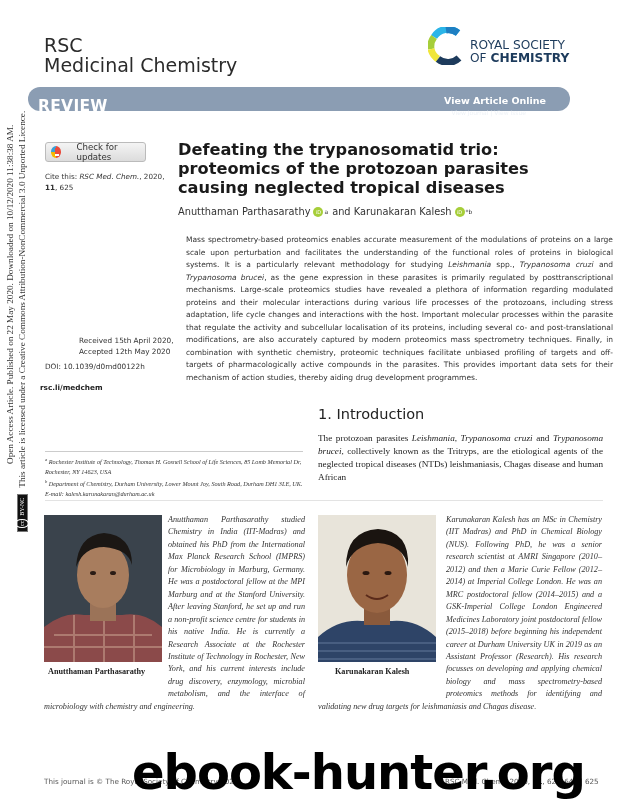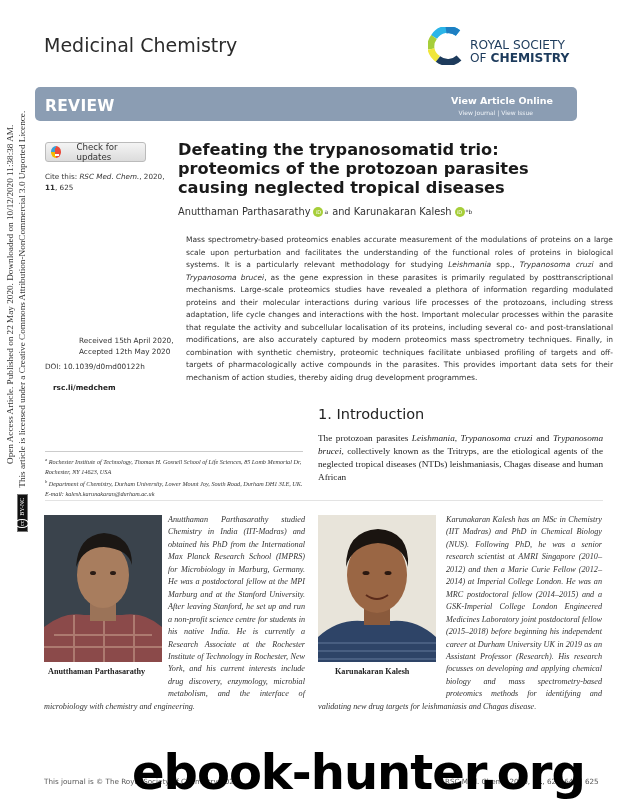--- a/index.html
+++ b/index.html
@@ -16,22 +16,22 @@
     font-size: 6px; padding: 1px 3px; margin-right: 6px; border: 1px solid #777; height: 11px; }
   .cc-badge .cc { border: 1px solid #fff; border-radius: 50%; padding: 0 1px; margin-right: 3px; font-size: 6px; }
 
   .journal-title { position: absolute; left: 44px; top: 35px; font-family: "DejaVu Sans", sans-serif;
     font-size: 19px; line-height: 20px; color: #2b2b2b; }
   .rsc-logo { position: absolute; left: 428px; top: 27px; display: flex; align-items: flex-end; }
   .rsc-logo svg { width: 36px; height: 38px; }
   .rsc-logo .txt { margin-left: 6px; font-size: 12.2px; line-height: 13px; color: #1d3b5c; }
   .rsc-logo .txt b { font-weight: bold; }
 
-  .review-banner { position: absolute; left: 35px; top: 87px; width: 542px; height: 34px;
-    background: #8b9db3; border-radius: 5px; }
+  .review-banner { position: absolute; left: 28px; top: 87px; width: 542px; height: 24px;
+    background: #8b9db3; border-radius: 12px; }
   .review-label { position: absolute; left: 10px; top: 10px; color: #fff; font-weight: bold; font-size: 15.5px; letter-spacing: 0.3px; }
   .view-online { position: absolute; right: 24px; top: 8px; color: #fff; font-weight: bold; font-size: 9.5px; }
   .view-links { position: absolute; right: 44px; top: 22px; color: #eef2f7; font-size: 6px; }
 
   .check-updates { position: absolute; left: 45px; top: 142px; width: 101px; height: 20px;
     background: linear-gradient(#f4f4f4, #dcdcdc); border: 1px solid #bbb; border-radius: 3px;
     display: flex; align-items: center; font-size: 8.6px; color: #333; gap: 7px; }
   .check-updates .ico { width: 12px; height: 12px; border-radius: 50%; margin: 0 8px 0 5px;
     background: conic-gradient(#e94b3c 0 50%, #f5b800 50% 75%, #3aa0d8 75% 100%); position: relative; }
   .check-updates .ico::after { content: ""; position: absolute; left: 4px; top: 2px; width: 4px; height: 6px; background: #e94b3c; border-bottom: 2px solid #fff; }
@@ -44,21 +44,21 @@
   .authors { position: absolute; left: 178px; top: 206px; font-size: 9.8px; color: #333; display: flex; align-items: center; white-space: nowrap; }
   .orcid { display: inline-block; width: 10px; height: 10px; border-radius: 50%; background: #a6ce39; color: #fff; font-size: 5px; text-align: center; line-height: 10px; margin-left: 3px; }
   .sup { font-size: 6px; vertical-align: super; margin-left: 1px; margin-right: 4px; }
 
   .abstract { position: absolute; left: 178px; top: 234px; width: 427px; font-size: 7.5px; line-height: 12.55px;
     color: #333; text-align: justify; margin-left: 8px; }
   .abstract i { font-style: italic; }
 
   .received { position: absolute; left: 45px; top: 335px; font-size: 7.3px; line-height: 11px; color: #333; margin-left: 34px; }
   .doi { position: absolute; left: 45px; top: 362px; font-size: 7.3px; color: #333; }
-  .rsclink { position: absolute; left: 45px; top: 383px; font-size: 7.3px; color: #222; font-weight: bold; padding-left: 8px; }
+  .rsclink { position: absolute; left: 32px; top: 383px; font-size: 7.3px; color: #222; font-weight: bold; padding-left: 8px; }
 
   .intro-heading { position: absolute; left: 318px; top: 406px; font-size: 14.5px; color: #222; }
   .intro-text { position: absolute; left: 318px; top: 432px; width: 285px; font-family: "Liberation Serif", serif;
     font-size: 9.2px; line-height: 13px; text-align: justify; text-align-last: justify; color: #222; }
   .intro-text i { font-style: italic; }
 
   .affil-rule { position: absolute; left: 45px; top: 451px; width: 258px; border-top: 1px solid #ccc; }
   .affil { position: absolute; left: 45px; top: 455px; width: 262px; font-family: "Liberation Serif", serif; font-style: italic;
     font-size: 6.2px; line-height: 10px; color: #333; }
   .affil sup { font-size: 4.5px; }
@@ -95,20 +95,21 @@
       <span class="cc-badge">
         <span class="cc">cc</span>
         <span>BY-NC</span>
       </span>
       <span>This article is licensed under a Creative Commons Attribution-NonCommercial 3.0 Unported Licence.</span>
     </div>
   </div>
 </div>
 
 <div class="journal-title">
+  <div>RSC</div>
   <div>Medicinal Chemistry</div>
 </div>
 
 <div class="rsc-logo">
   <svg viewBox="0 0 36 38">
     <path d="M30 6 A16 16 0 0 0 6 10" stroke="#2bb5e8" stroke-width="7" fill="none"></path>
     <path d="M6 10 A16 16 0 0 0 3 22" stroke="#a6ce39" stroke-width="7" fill="none"></path>
     <path d="M3 22 A16 16 0 0 0 10 32" stroke="#f0e63a" stroke-width="7" fill="none"></path>
     <path d="M10 32 A16 16 0 0 0 31 31" stroke="#1d3b5c" stroke-width="7" fill="none"></path>
     <path d="M30 6 A16 16 0 0 0 18 3" stroke="#1e7fc2" stroke-width="7" fill="none"></path>

